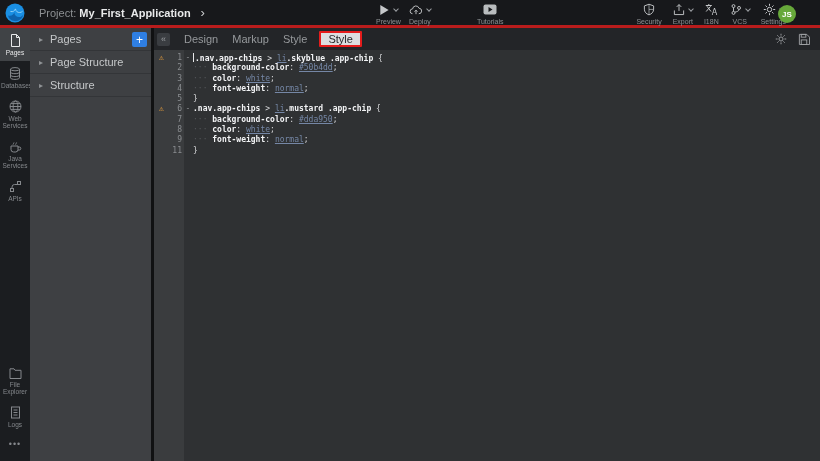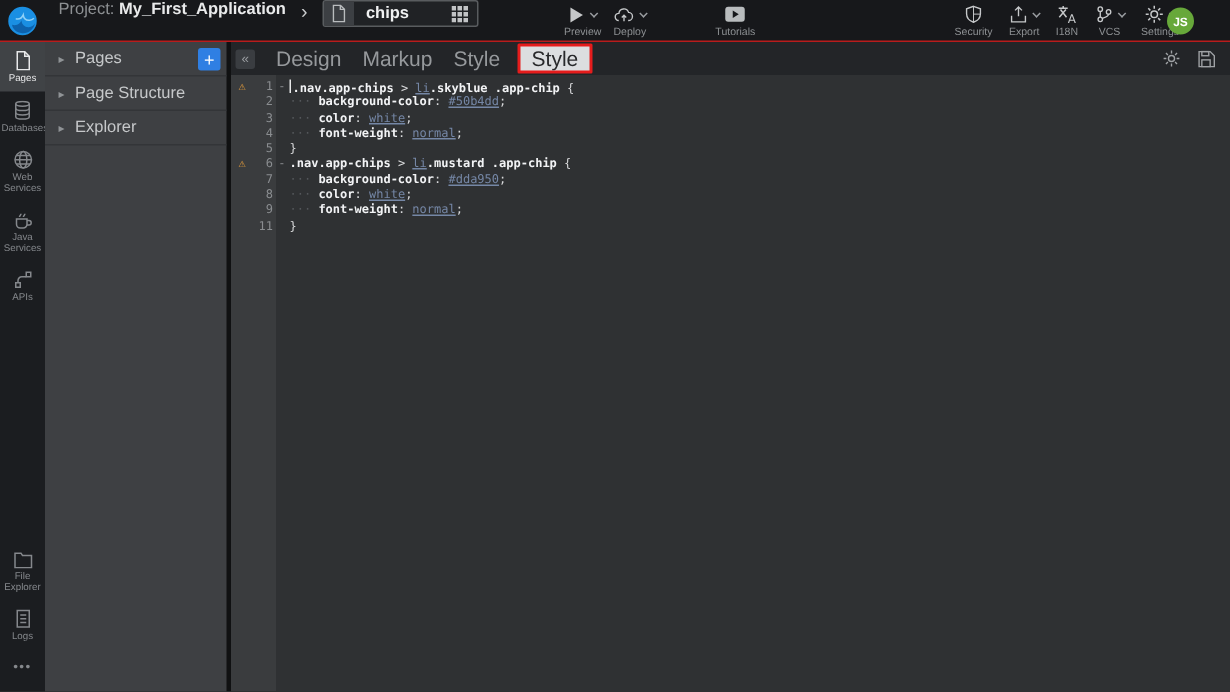--- a/index.html
+++ b/index.html
@@ -1,22 +1,22 @@
 <!DOCTYPE html>
 <html><head>
 <meta charset="utf-8">
 <style>
   * { box-sizing: border-box; margin: 0; padding: 0; }
   html,body { width:820px; height:461px; overflow:hidden; background:#2f3133;
               font-family:"Liberation Sans", sans-serif; }
   .app { width:820px; height:461px; display:flex; flex-direction:column; }
 
   
-  .topbar { height:28px; flex:none; background:#17181b; display:flex; 
-            position:relative; border-bottom:1px solid #b91c1c; }
+  .topbar { height:28px; flex:none; background:#17181b; display:flex; align-items:center;
+            position:relative; border-bottom:3px solid #b91c1c; }
   .logo-box { width:30px; display:flex; justify-content:center; align-items:center; }
   .project { font-size:11px; color:#8d9093; margin-left:9px; white-space:nowrap; }
   .project .pname { color:#e9eaeb; font-weight:bold; }
   .crumb-chev { color:#c9cbcd; font-size:13px; margin:0 10px; }
   .page-tab { display:flex; align-items:center; height:18px; width:104px;
               border:1px solid #595c5f; background:#202225; border-radius:2px; }
   .file-chip { width:20px; height:16px; background:#3c3f43; display:flex;
                align-items:center; justify-content:center; flex:none; }
   .page-tab .name { color:#f0f1f2; font-size:11px; font-weight:bold; margin-left:8px; flex:1; }
   .page-tab .grid-ic { margin-right:6px; color:#c2c4c6; display:flex; }
@@ -56,21 +56,21 @@
   .add-btn { position:absolute; right:4px; top:4px; width:15px; height:15px; background:#2f7fe3;
              color:#fff; border-radius:2px; display:flex; align-items:center; justify-content:center;
              font-size:12px; line-height:1; cursor:pointer; }
 
   
   .main { flex:1; display:flex; flex-direction:column; min-width:0; }
   .tabbar { height:22px; flex:none; background:#232528; display:flex; align-items:center; }
   .collapse-btn { width:13px; height:13px; background:#3a3d41; color:#9a9da1; font-size:9px;
                   border-radius:2px; display:flex; align-items:center; justify-content:center;
                   margin-left:3px; cursor:pointer; }
-  .tab { color:#96999c; font-size:14px; margin-left:14px; cursor:pointer; }
+  .tab { color:#96999c; font-size:11px; margin-left:14px; cursor:pointer; }
   .tab.active { background:#dcdee0; color:#28292b; padding:0 7px; border:2px solid #e51c1c;
                 border-radius:1px; margin-left:12px; }
   .tabbar-right { margin-left:auto; display:flex; align-items:center; gap:11px;
                   margin-right:10px; color:#9fa2a5; }
   .tabbar-right > span { display:flex; cursor:pointer; }
 
   .editor { flex:1; position:relative; background:#2f3133; padding-top:3px;
             font-family:"DejaVu Sans Mono", monospace; font-size:8px; overflow:hidden; cursor:text; }
   .gutter-bg { position:absolute; left:0; top:0; bottom:0; width:30px; background:#3a3c3e; }
   .code-line { display:flex; height:10.3px; line-height:10.3px; position:relative; }
@@ -99,42 +99,20 @@
         <path d="M3 12.5c3.4 1 5.4-.8 6.3-3 .2 3 2.3 4.8 5 4.6 1.8-.1 3.2-1 4-2.6-.9 4.4-4.6 7-8.6 6.6C6 17.8 3.6 15.6 3 12.5z" fill="#0d62ad"></path>
         <path d="M5.5 8.5c2.6.6 4.2-.7 5-2.6.3 2.4 2 3.8 4.3 3.6 1.1-.1 2-.5 2.8-1.3" fill="none" stroke="#8fd0f7" stroke-width="1"></path>
       </svg>
     </div>
     <div class="project">
       <span>Project:</span>
       <span class="pname">My_First_Application</span>
     </div>
     <span class="crumb-chev">›</span>
 
-    <div class="page-tab">
-      <span class="file-chip">
-        <svg width="11" height="12" viewBox="0 0 12 13" fill="none" stroke="#b9bcbe" stroke-width="1">
-          <path d="M2.5 .5h5l3 3v9h-8z"></path>
-            <path d="M7.5 .5v3h3"></path>
-        </svg>
-      </span>
-      <span class="name">chips</span>
-      <span class="grid-ic">
-        <svg width="11" height="11" viewBox="0 0 11 11" fill="currentColor">
-          <rect x="0" y="0" width="3" height="3"></rect>
-            <rect x="4" y="0" width="3" height="3"></rect>
-            <rect x="8" y="0" width="3" height="3"></rect>
-          <rect x="0" y="4" width="3" height="3"></rect>
-            <rect x="4" y="4" width="3" height="3"></rect>
-            <rect x="8" y="4" width="3" height="3"></rect>
-          <rect x="0" y="8" width="3" height="3"></rect>
-            <rect x="4" y="8" width="3" height="3"></rect>
-            <rect x="8" y="8" width="3" height="3"></rect>
-        </svg>
-      </span>
-    </div>
 
     <div class="tb-center">
       <div class="tb-btn">
         <span class="ico-row">
           <svg width="12" height="12" viewBox="0 0 13 13">
               <path d="M2.5 1l9 5.5-9 5.5z" fill="#c6c8ca"></path>
             </svg>
           <span class="caret"></span>
         </span>
         <span class="lbl">Preview</span>
@@ -283,21 +261,21 @@
         <span class="chev">▸</span>
         <span>Pages</span>
         <span class="add-btn">+</span>
       </div>
       <div class="panel-row">
         <span class="chev">▸</span>
         <span>Page Structure</span>
       </div>
       <div class="panel-row">
         <span class="chev">▸</span>
-        <span>Explorer</span>
+        <span>Structure</span>
       </div>
     </aside>
 
     <main class="main">
       <div class="tabbar">
         <span class="collapse-btn">«</span>
         <span class="tab">Design</span>
         <span class="tab">Markup</span>
         <span class="tab">Style</span>
         <span class="tab active">Style</span>

